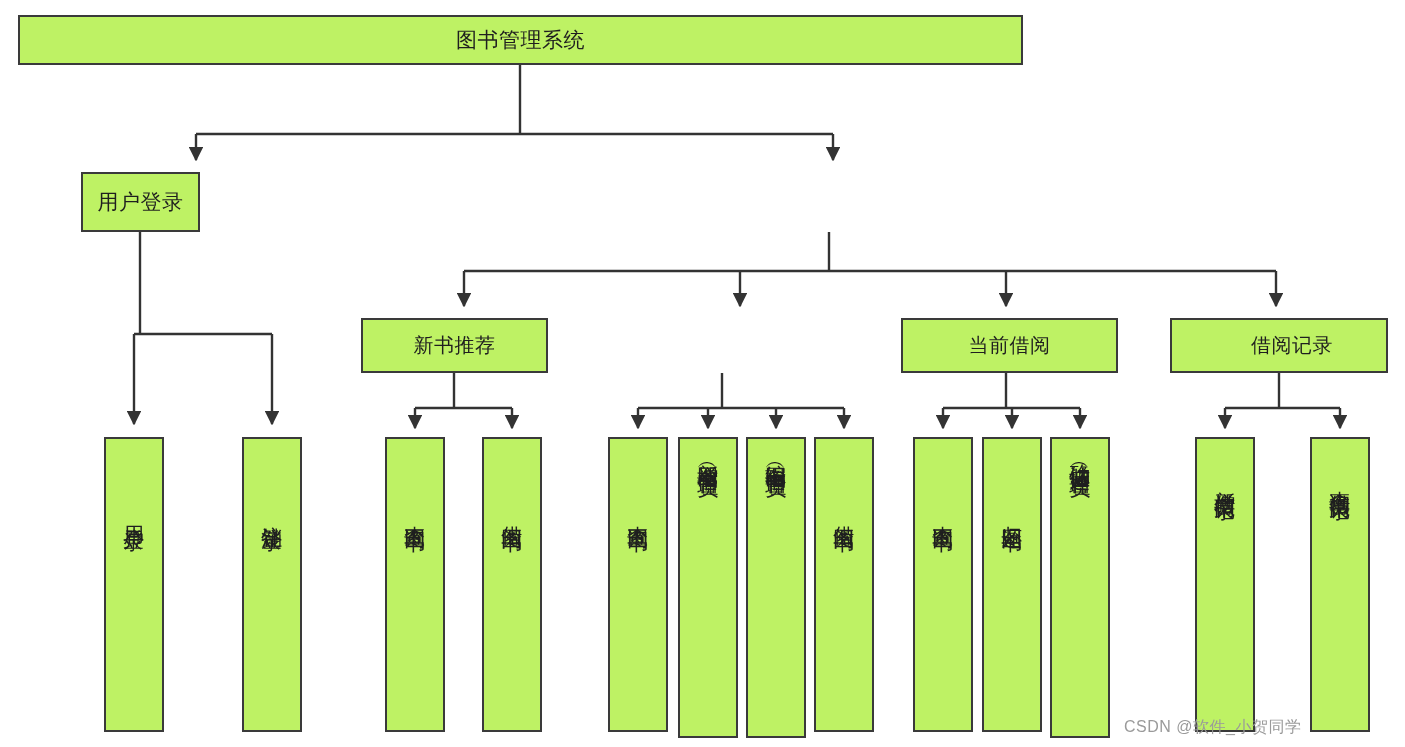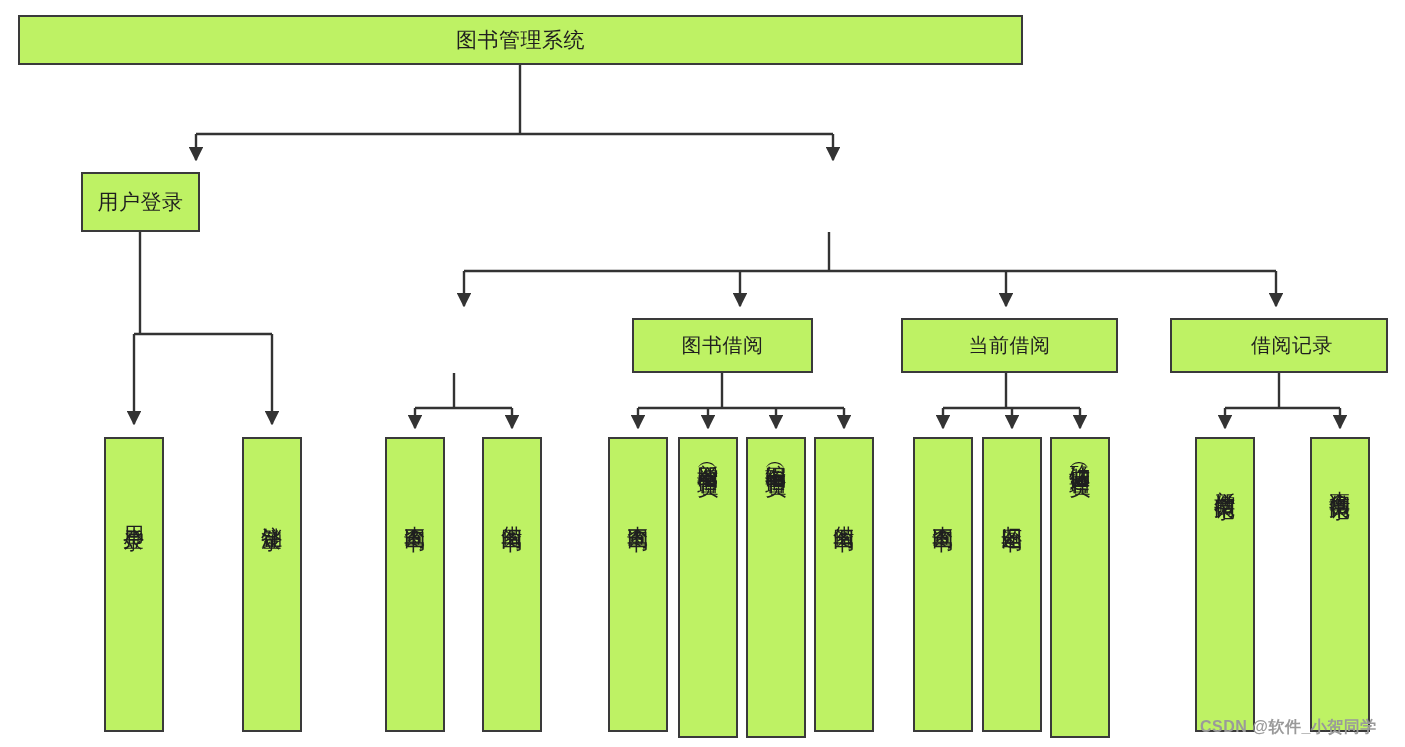--- a/index.html
+++ b/index.html
@@ -127,22 +127,22 @@
   </svg>
 
   <div class="node root" style="left:18px; top:15px; width:1005px; height:50px;">
     <span class="node-label">图书管理系统</span>
   </div>
 
   <div class="node level1" style="left:81px; top:172px; width:119px; height:60px;">
     <span class="node-label">用户登录</span>
   </div>
 
-  <div class="node level2" style="left:632px; top:318px; width:181px; height:55px;">
-    <span class="node-label">图书借阅</span>
+  <div class="node level2" style="left:361px; top:318px; width:187px; height:55px;">
+    <span class="node-label">新书推荐</span>
   </div>
   <div class="node level2" style="left:901px; top:318px; width:217px; height:55px;">
     <span class="node-label">当前借阅</span>
   </div>
   <div class="node level2" style="left:1170px; top:318px; width:218px; height:55px;padding-left:26px;">
     <span class="node-label">借阅记录</span>
   </div>
 
   <div class="node leaf" style="left:104px; top:437px; width:60px; height:295px; padding-top:70px;">
     <span class="node-label">用户登录</span>
@@ -181,15 +181,15 @@
     <span class="node-label">确认归还（管理员）</span>
   </div>
 
   <div class="node leaf" style="left:1195px; top:437px; width:60px; height:295px; padding-top:35px;">
     <span class="node-label">新增借阅记录</span>
   </div>
   <div class="node leaf" style="left:1310px; top:437px; width:60px; height:295px; padding-top:35px;">
     <span class="node-label">查询借阅记录</span>
   </div>
 
-  <div class="watermark" style="left:1200px; top:717px;font-weight:bold;">CSDN @软件_小贺同学</div>
+  <div class="watermark" style="left:1124px; top:717px;">CSDN @软件_小贺同学</div>
 
 </div>
 
 </body></html>

